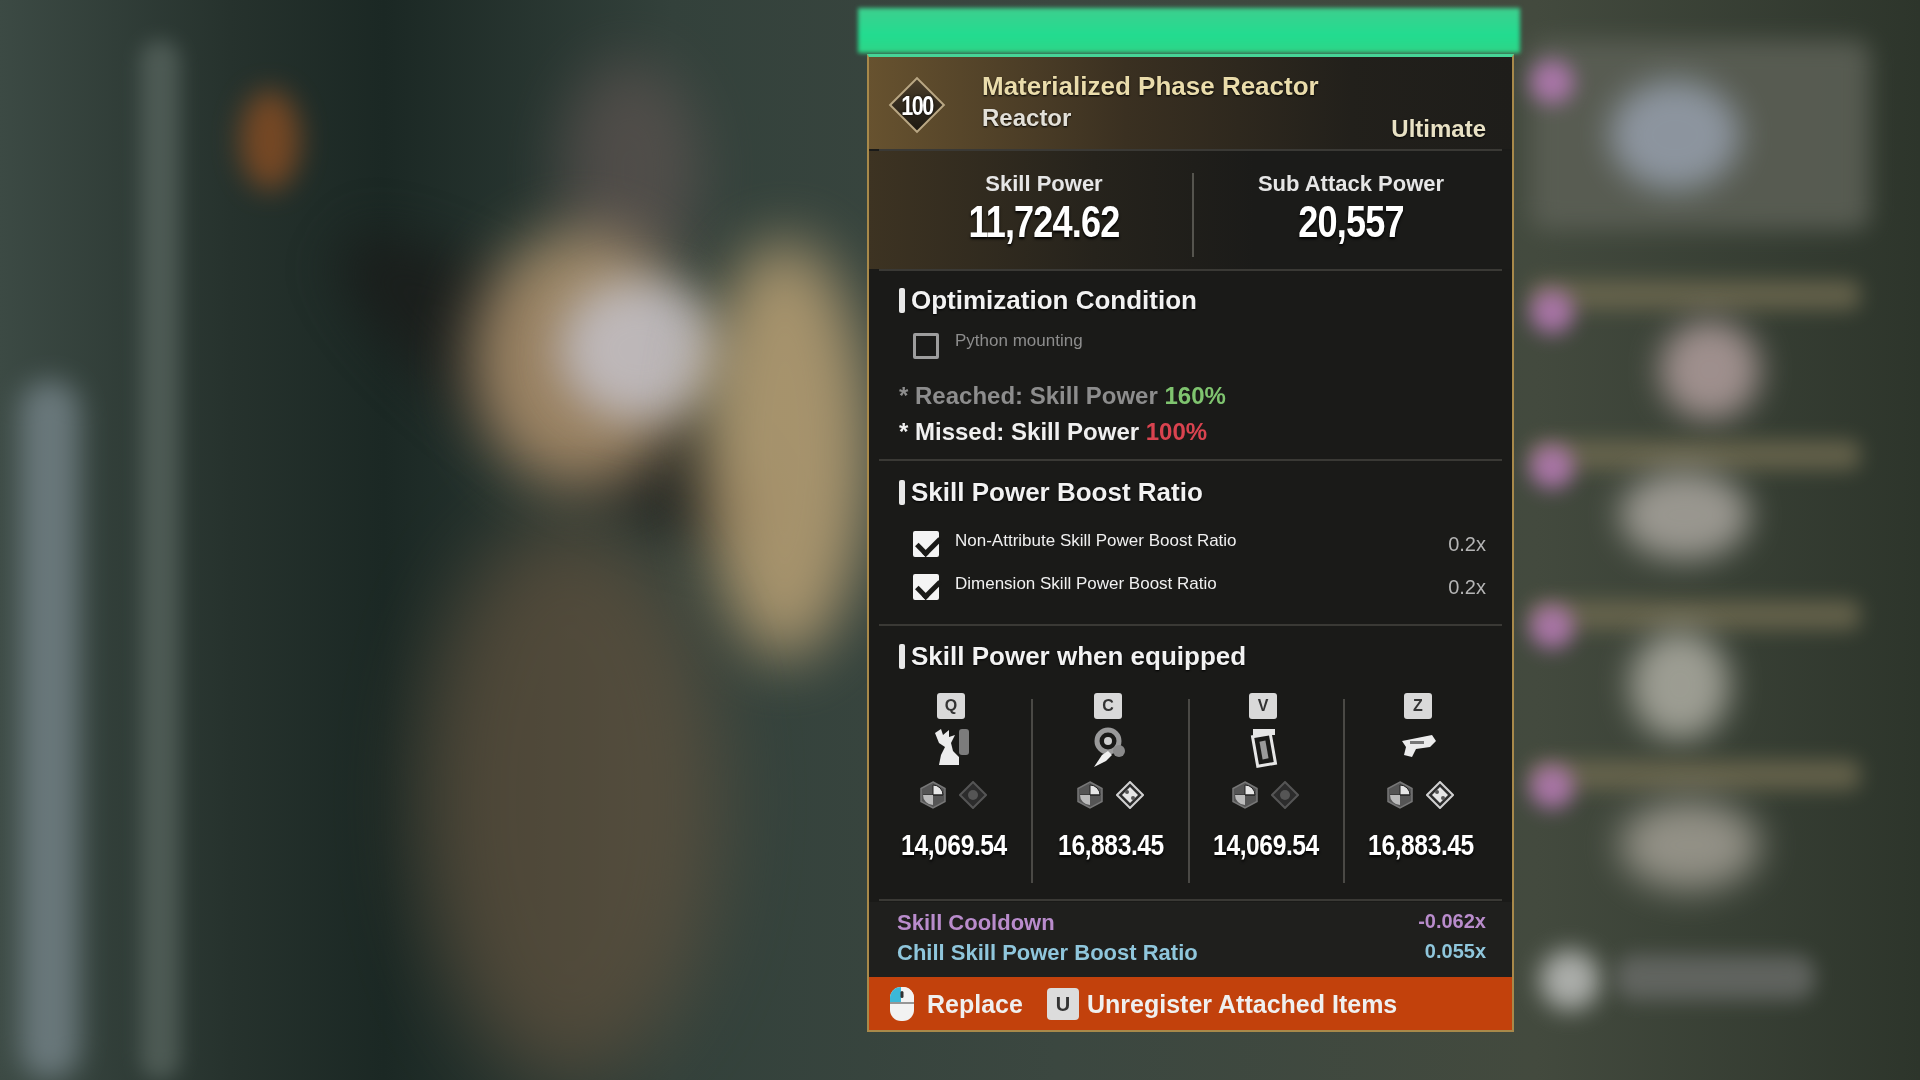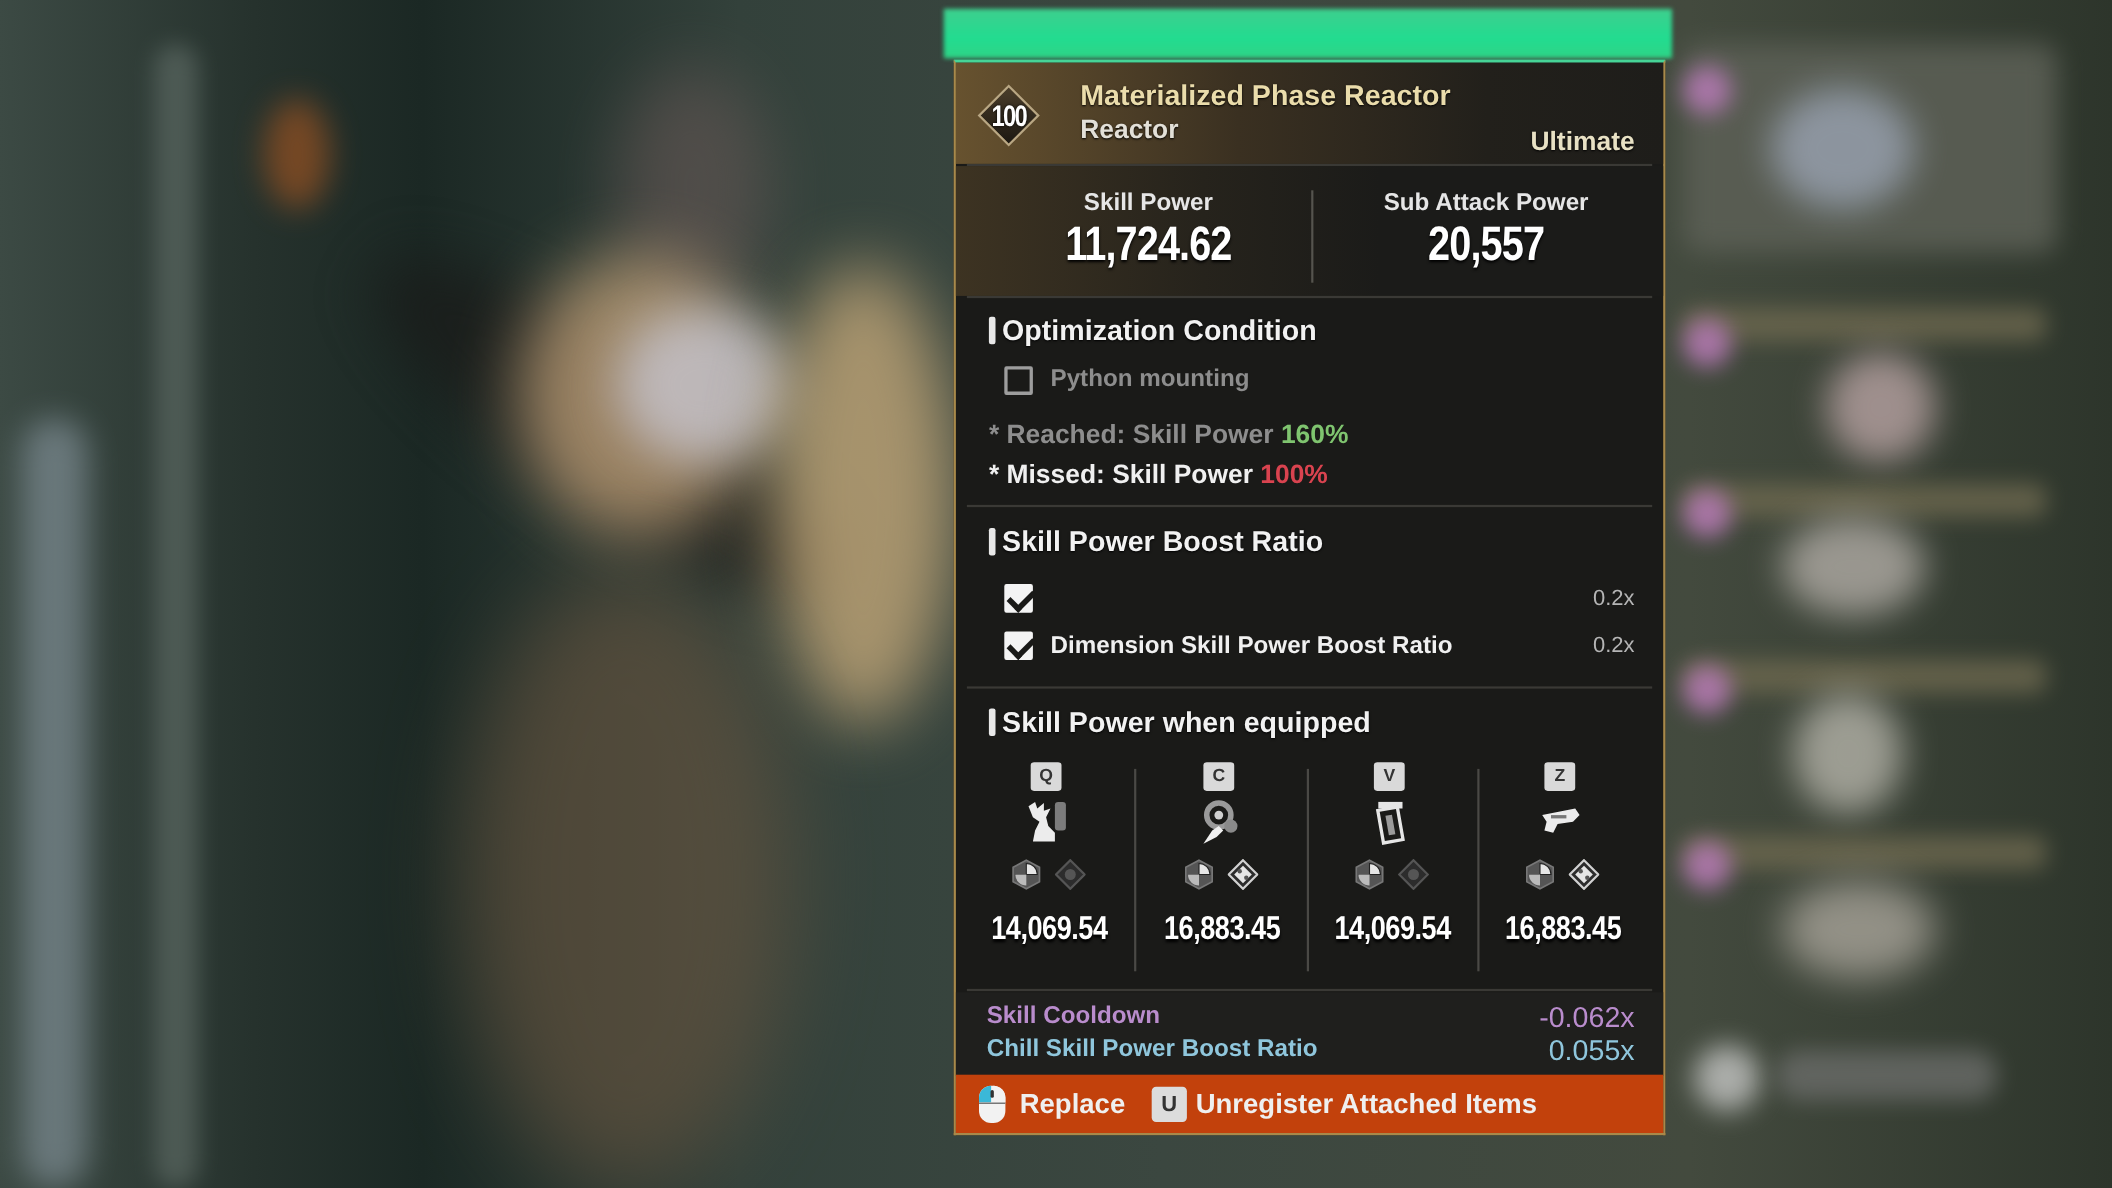--- a/index.html
+++ b/index.html
@@ -73,41 +73,41 @@
   .sec-title { position:absolute; left:30px; font-family:"Liberation Sans", sans-serif; font-weight:bold;
                font-size:26px; color:#f2f2f2; padding-left:12px; text-shadow:0 1px 2px #000;}
   .sec-title::before { content:""; position:absolute; left:0; top:3px; width:6px; height:25px;
                background:#e8e8e8; border-radius:2px; }
 
   .cb { position:absolute; width:26px; height:26px; box-sizing:border-box; border:3px solid #cfcfcf; border-radius:2px; }
   .cb.off { border-color:#9d9d9d; }
   .cb.on { background:#f4f4f4; border-color:#f4f4f4; }
   .cb.on::after { content:""; position:absolute; left:5px; top:-2px; width:10px; height:18px;
                   border-right:5px solid #1a1a18; border-bottom:5px solid #1a1a18; transform:rotate(45deg); }
-  .cb-label { position:absolute; font-family:"Liberation Sans", sans-serif; font-weight:bold; font-size:22px; }
+  .cb-label { position:absolute; font-family:"Liberation Sans", sans-serif; font-weight:normal; font-size:17px; }
   .ratio-val { position:absolute; right:26px; font-family:"Liberation Sans", sans-serif; font-size:20px; color:#b5b5b5; }
   .note { position:absolute; left:30px; font-family:"Liberation Sans", sans-serif; font-weight:bold; font-size:24px; }
 
   .slots { position:absolute; left:10px; right:10px; top:636px; height:190px; }
   .slot { position:absolute; top:0; width:150px; height:190px; }
   .slot .key { position:absolute; left:58px; top:0; width:28px; height:26px; background:#d9d9d9;
                border-radius:3px; color:#333; font-family:"Liberation Sans", sans-serif; font-weight:bold;
                font-size:16px; text-align:center; line-height:26px; }
   .slot .skill { position:absolute; left:50px; top:32px; width:46px; height:46px; }
   .slot .rune-a { position:absolute; left:40px; top:88px; width:28px; height:28px; }
   .slot .rune-b { position:absolute; left:80px; top:88px; width:28px; height:28px; }
   .slot .power { position:absolute; left:0; top:135px; width:150px; text-align:center;
                  font-family:"Liberation Sans", sans-serif; font-weight:bold; font-size:30px; color:#fff;
                  transform:scaleX(.82); text-shadow:0 2px 3px #000; letter-spacing:-0.5px; }
   .slot-sep { position:absolute; top:6px; width:2px; height:184px; background:#4a4945; }
 
   .extra { position:absolute; left:0; right:0; top:845px; height:76px; background:#1f1f1d; }
   .extra-row { position:absolute; left:28px; right:26px; height:30px; font-family:"Liberation Sans", sans-serif;
                font-size:22px; font-weight:bold; }
-  .extra-row .v { position:absolute; right:0; top:0; font-weight:normal; font-size:26px; }
+  .extra-row .v { position:absolute; right:0; top:0; font-weight:bold; font-size:20px; }
 
   .footer { position:absolute; left:0; right:0; bottom:0; height:53px; background:#c2410c; }
   .fbtn { position:absolute; top:9px; height:36px; display:flex; align-items:center; gap:12px;
           font-family:"Liberation Sans", sans-serif; font-weight:bold; font-size:25px; color:#efefef; cursor:pointer; }
   .mouse { width:26px; height:36px; position:relative; }
   .ukey { width:32px; height:32px; background:#dcdcdc; color:#333; border-radius:4px; text-align:center;
           line-height:32px; font-size:20px; font-weight:bold; }
 </style>
 </head>
 <body>
@@ -171,20 +171,21 @@
 
   <div class="sec-title" style="top:228px">Optimization Condition</div>
   <div class="cb off" style="left:44px; top:276px"></div>
   <div class="cb-label" style="left:86px; top:274px; color:#8d8d8d">Python mounting</div>
   <div class="note" style="top:325px; color:#8d8d8d"><span>* Reached: Skill Power </span><span style="color:#7fc46f">160%</span></div>
   <div class="note" style="top:361px; color:#f0f0f0"><span>* Missed: Skill Power </span><span style="color:#d9434f">100%</span></div>
   <div class="divider" style="top:402px"></div>
 
   <div class="sec-title" style="top:420px">Skill Power Boost Ratio</div>
   <div class="cb on" style="left:44px; top:474px"></div>
+  <div class="cb-label" style="left:86px; top:474px; color:#f0f0f0">Non-Attribute Skill Power Boost Ratio</div>
   <div class="ratio-val" style="top:476px">0.2x</div>
   <div class="cb on" style="left:44px; top:517px"></div>
   <div class="cb-label" style="left:86px; top:517px; color:#f0f0f0">Dimension Skill Power Boost Ratio</div>
   <div class="ratio-val" style="top:519px">0.2x</div>
   <div class="divider" style="top:567px"></div>
 
   <div class="sec-title" style="top:584px">Skill Power when equipped</div>
   <div class="slots">
 
     <div class="slot" style="left:0px">

